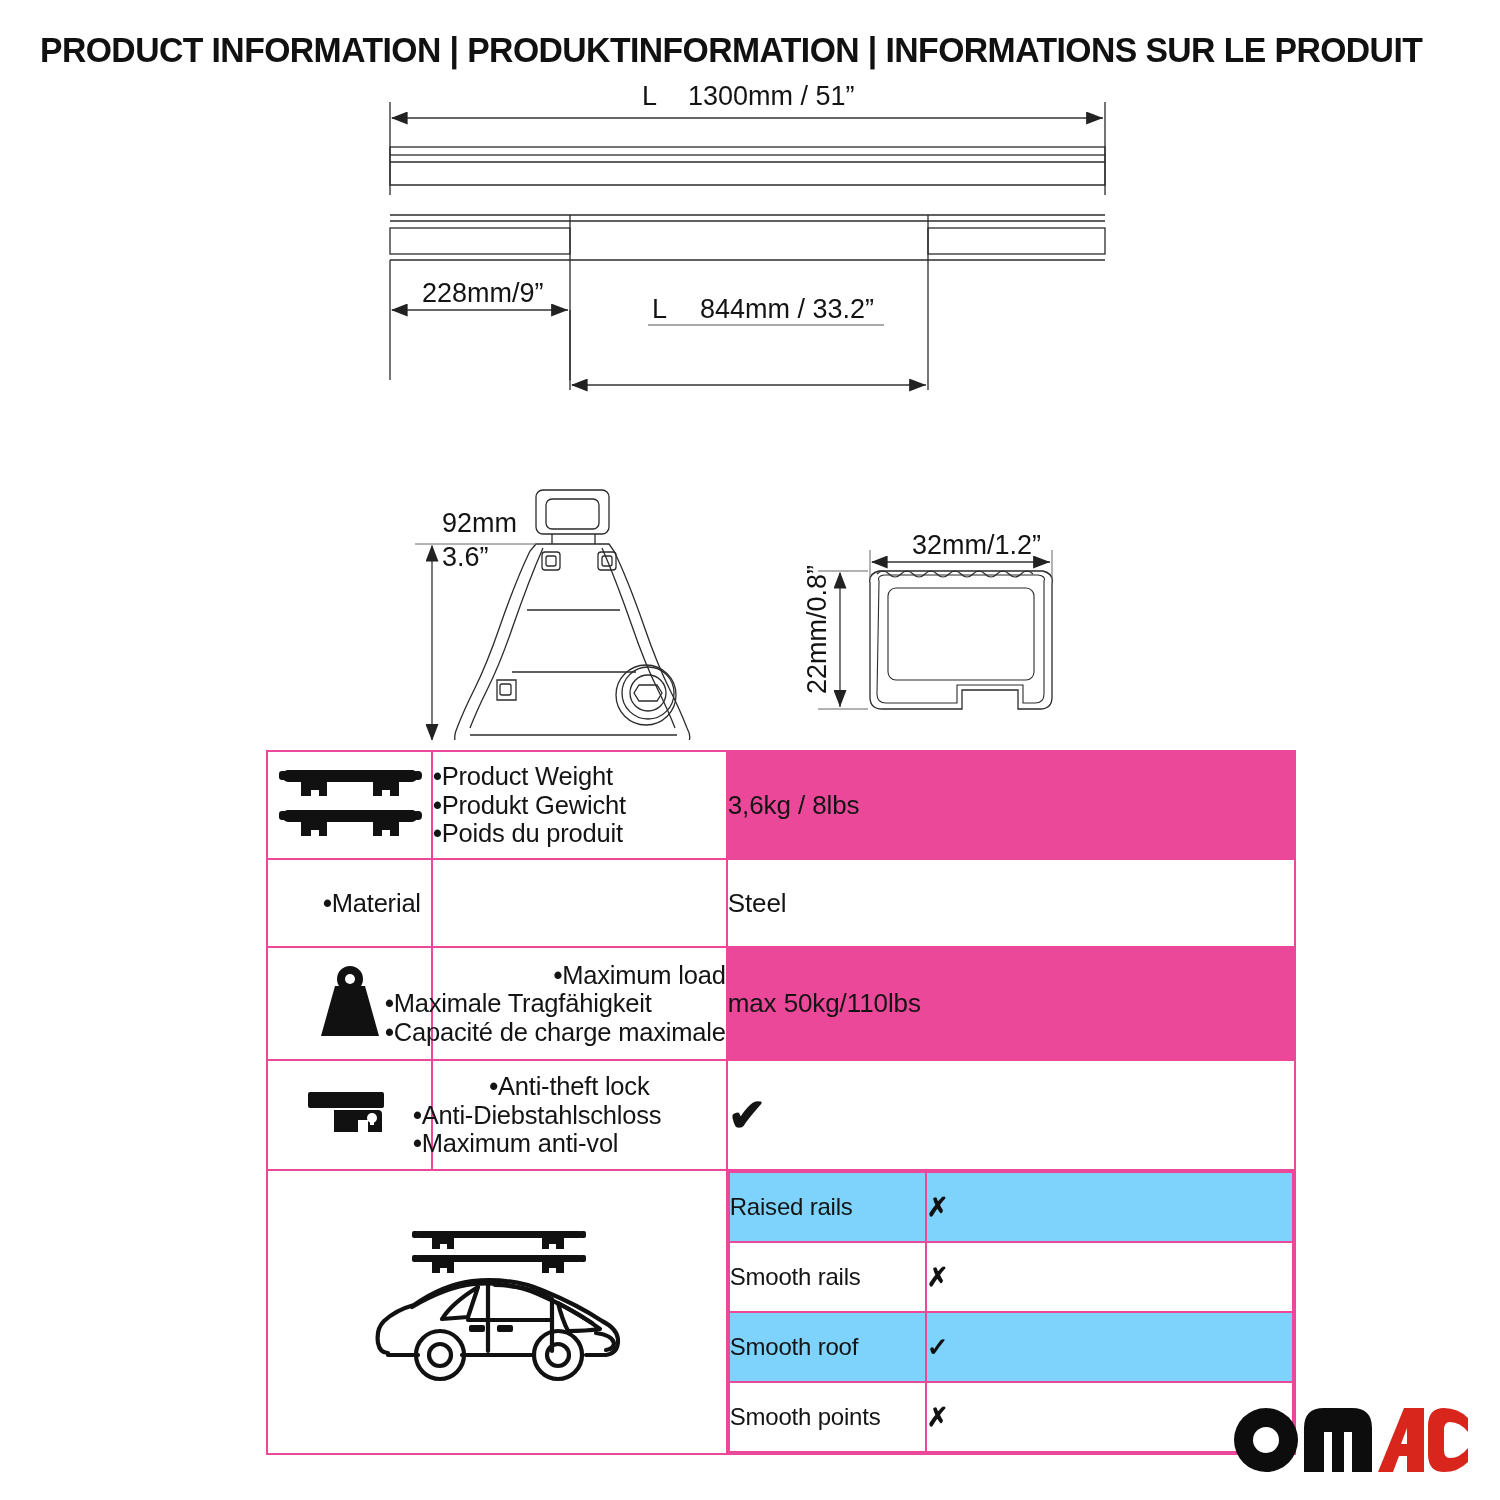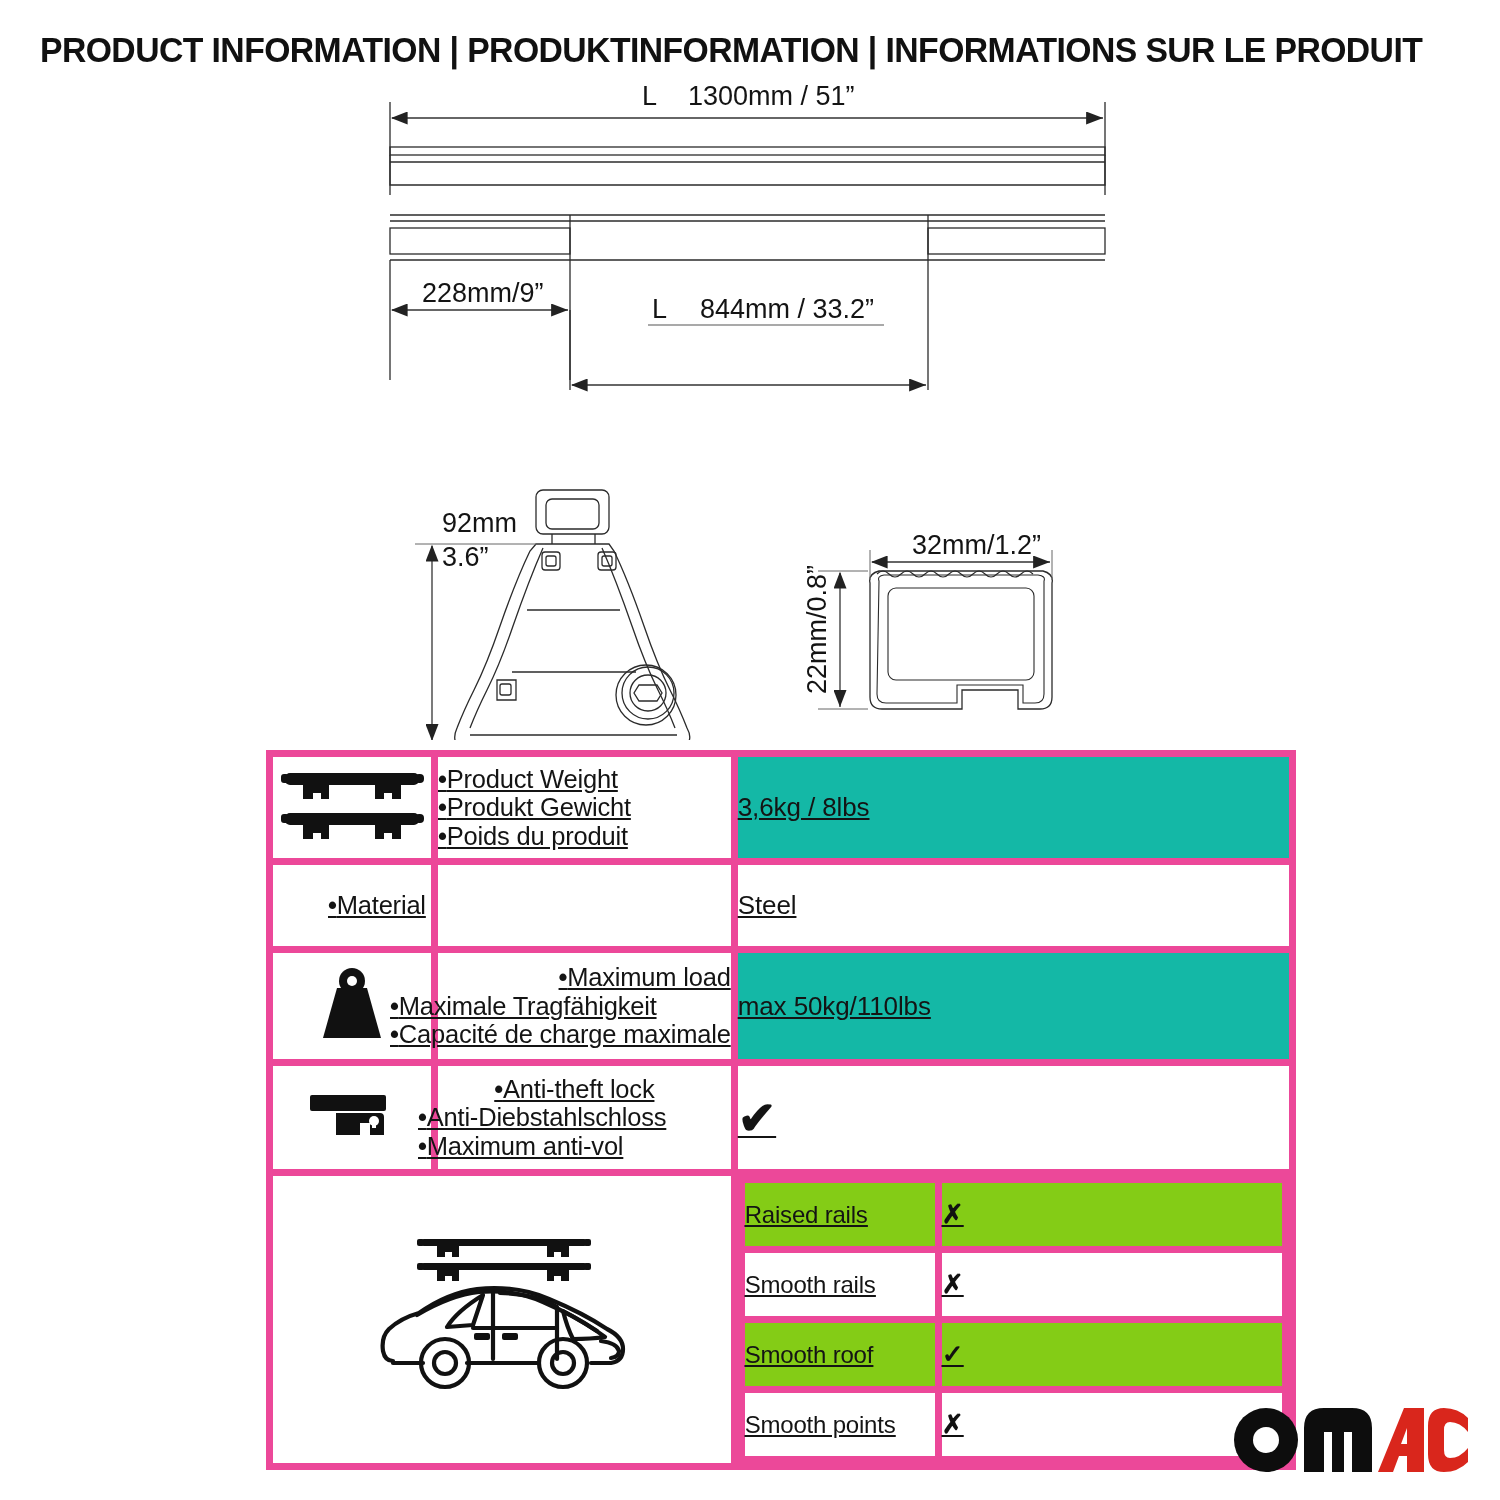--- a/index.html
+++ b/index.html
@@ -37,27 +37,26 @@
   
   #spec-table{
     position:absolute;
     left:266px; top:750px;
     width:1030px;
     border:2px solid #2b2b2b;
     border-collapse:collapse;
     box-sizing:border-box;
   }
   #spec-table td{
-    border:7px solid #ec4899;
+    border:2px solid #ec4899;
     padding:0;
     vertical-align:middle;
     box-sizing:border-box;
-    text-decoration:underline;
-  }
-  .row-shaded{background:#14b8a6;}
+  }
+  .row-shaded{background:#ec4899;}
   .cell-icon{
     width:165px;
     text-align:center;
   }
   .cell-label{
     font-size:25.5px;
     line-height:1.12;
     color:#141414;
     padding:6px 4px 6px 6px;
     letter-spacing:-0.2px;
@@ -92,21 +91,21 @@
   .subtable td.sub-mark{
     padding-left:16px;
     font-size:26px;
     font-weight:bold;
     color:#111;
   }
   .subtable tr:first-child td{border-top:none;}
   .subtable tr:last-child td{border-bottom:none;}
   .subtable td:last-child{border-right:none;}
   .subtable td:first-child{border-left:none;}
-  .sub-shaded{background:#84cc16;}
+  .sub-shaded{background:#7dd3fc;}
 
   .compat-cell{padding:0;vertical-align:top;}
   .compat-left{
     text-align:center;
     padding:8px 6px 10px 6px;
   }
   .compat-text{
     font-size:25.5px;
     line-height:1.1;
     text-align:left;

